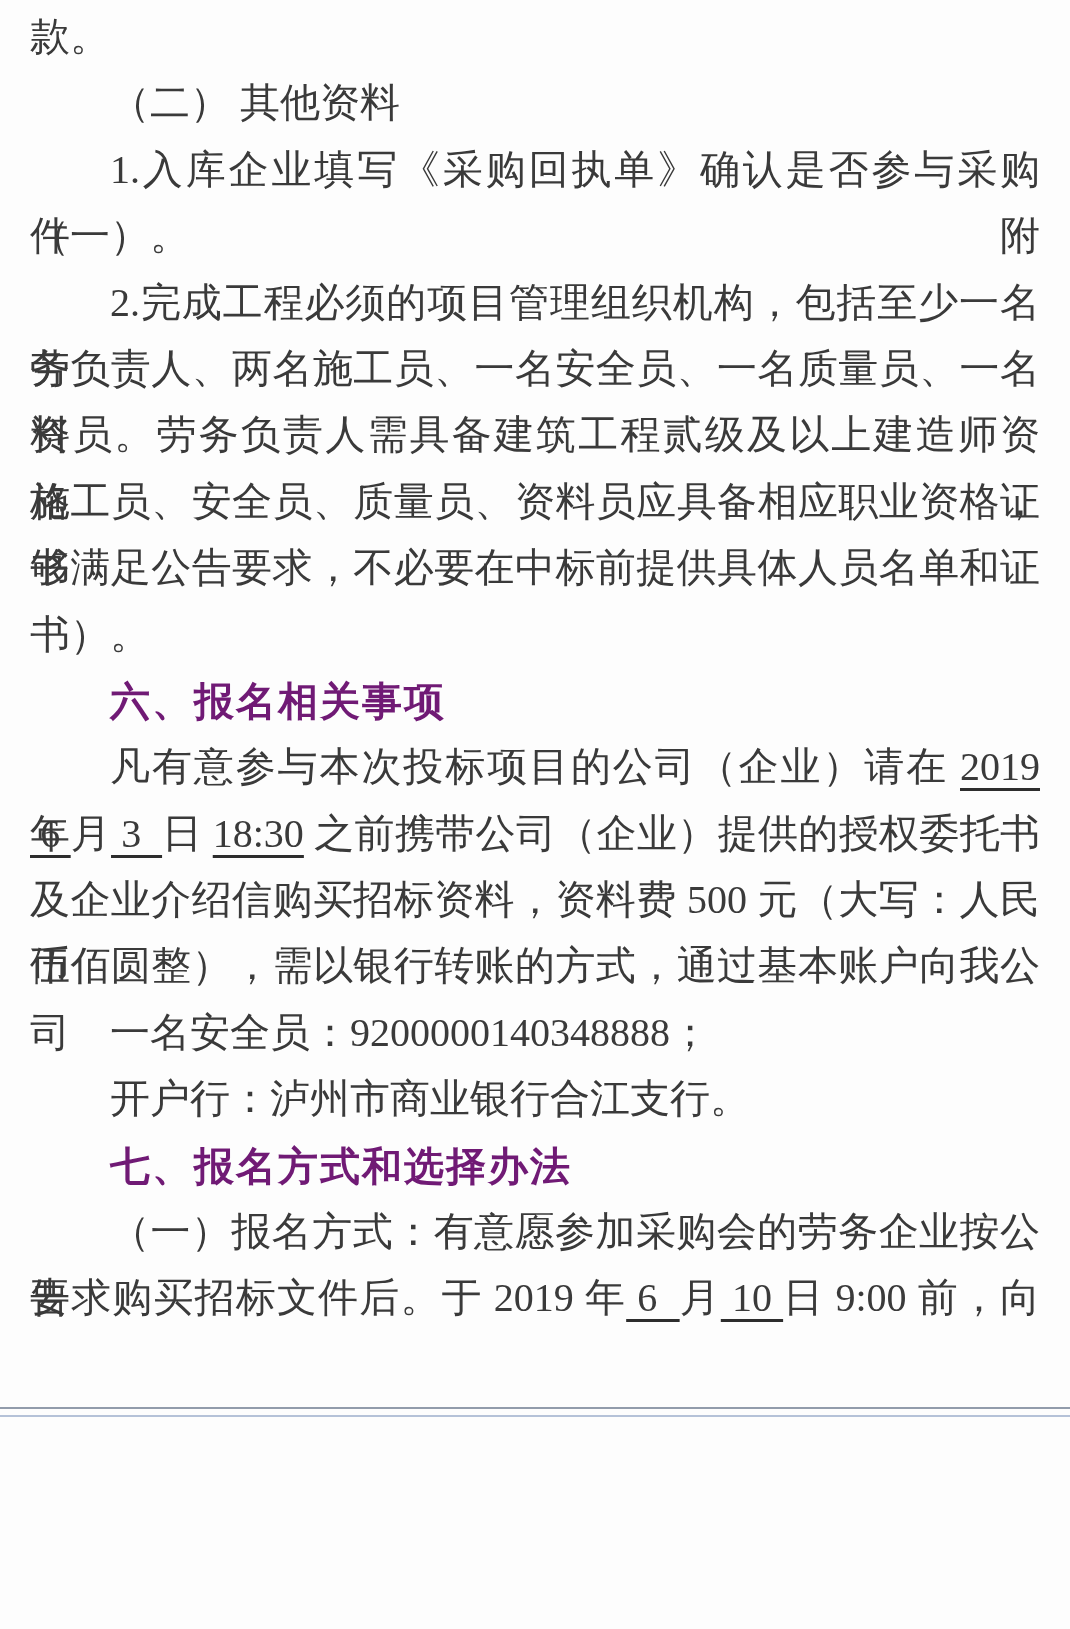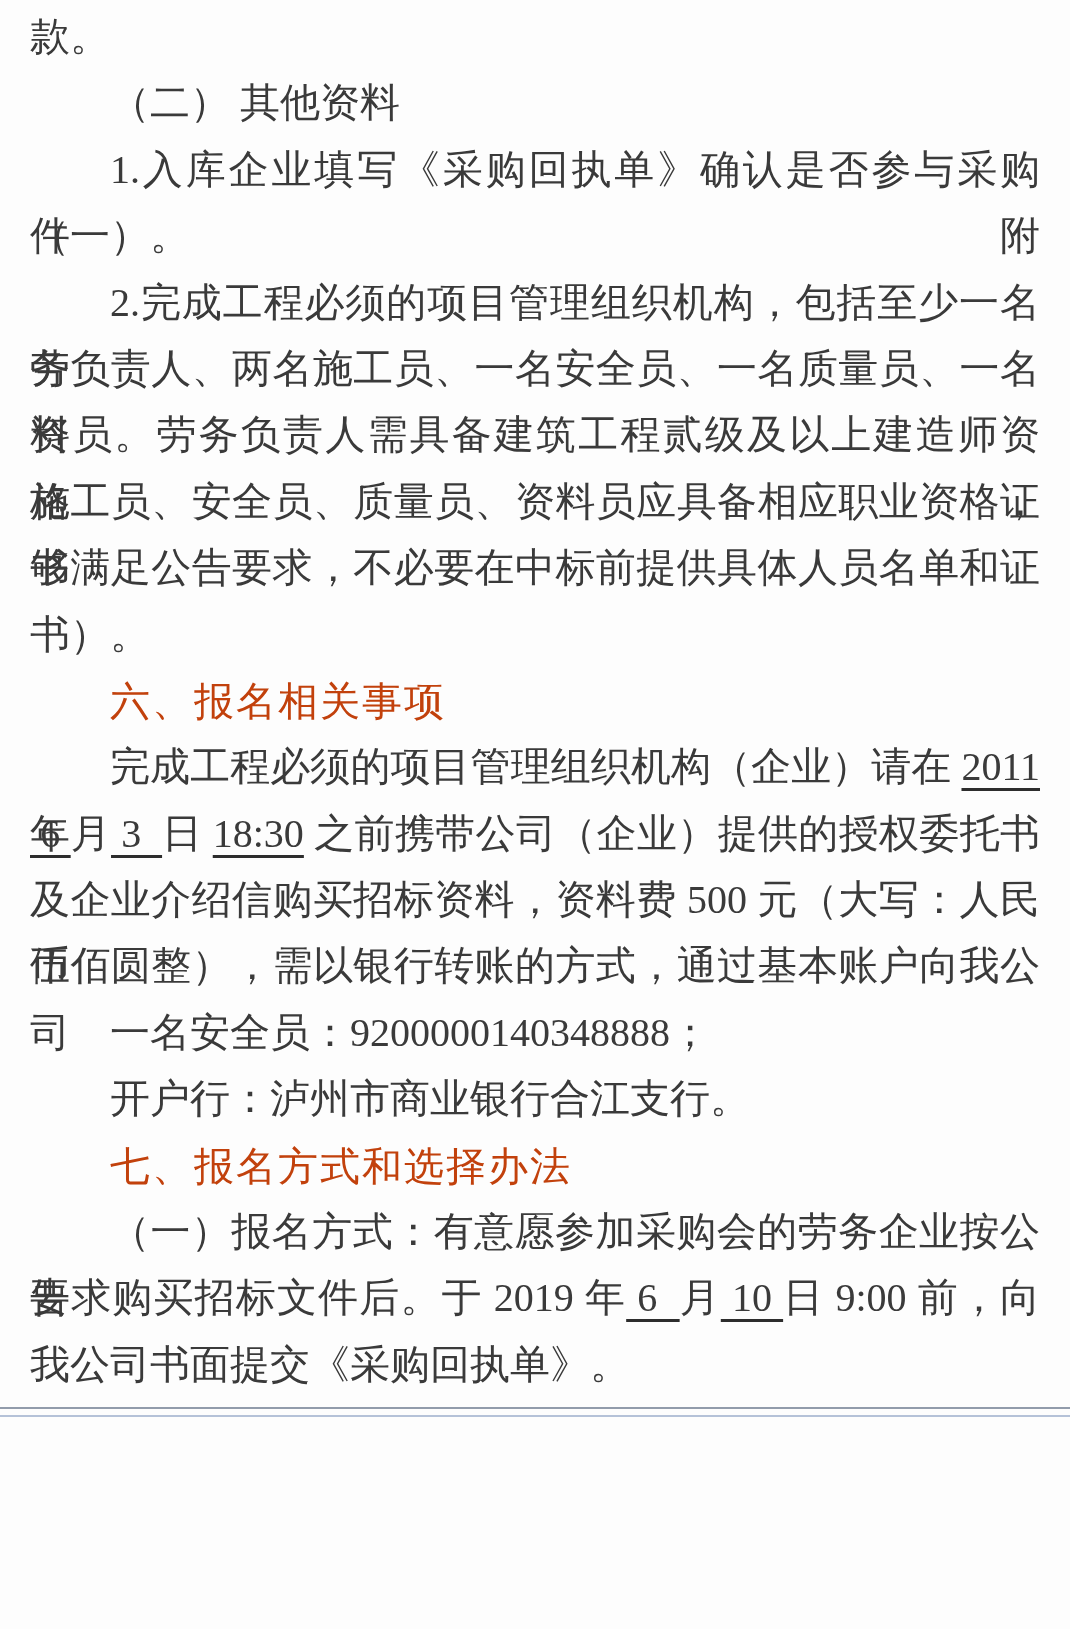--- a/index.html
+++ b/index.html
@@ -31,22 +31,22 @@
   .line.justify {
     white-space: normal;
     text-align: justify;
     text-align-last: justify;
   }
   .line.indent {
     text-indent: 80px;
   }
   .line.heading {
     font-family: "Liberation Sans", "DejaVu Sans", sans-serif;
-    font-weight: 400;
-    color: #c2410c;
+    font-weight: 700;
+    color: #701a75;
     letter-spacing: 2px;
   }
   .line .u {
     text-decoration: underline;
     text-decoration-thickness: 2.5px;
     text-underline-offset: 8px;
     text-decoration-color: #2d2d2d;
   }
   
   .line:nth-child(22) {
@@ -79,23 +79,22 @@
     <div class="line indent"><span>（二） 其他资料</span></div>
     <div class="line justify indent"><span>1.入库企业填写《采购回执单》确认是否参与采购（附</span></div>
     <div class="line"><span>件一）。</span></div>
     <div class="line justify indent"><span>2.完成工程必须的项目管理组织机构，包括至少一名劳</span></div>
     <div class="line justify"><span>务负责人、两名施工员、一名安全员、一名质量员、一名资</span></div>
     <div class="line justify"><span>料员。劳务负责人需具备建筑工程贰级及以上建造师资格，</span></div>
     <div class="line justify"><span>施工员、安全员、质量员、资料员应具备相应职业资格证书</span></div>
     <div class="line justify"><span>够满足公告要求，不必要在中标前提供具体人员名单和证</span></div>
     <div class="line"><span>书）。</span></div>
     <div class="line heading indent"><span>六、报名相关事项</span></div>
-    <div class="line justify indent"><span>完成工程必须的项目管理组织机构（企业）请在 </span><span class="u">2011</span><span> 年</span></div>
+    <div class="line justify indent"><span>凡有意参与本次投标项目的公司（企业）请在 </span><span class="u">2019</span><span> 年</span></div>
     <div class="line justify"><span class="u">&nbsp;6&nbsp;</span><span>月</span><span class="u">&nbsp;3&nbsp;&nbsp;</span><span>日 </span><span class="u">18:30</span><span> 之前携带公司（企业）提供的授权委托书</span></div>
     <div class="line justify"><span>及企业介绍信购买招标资料，资料费 500 元（大写：人民币</span></div>
     <div class="line justify"><span>伍佰圆整），需以银行转账的方式，通过基本账户向我公司</span></div>
     <div class="line indent"><span>一名安全员：9200000140348888；</span></div>
     <div class="line indent"><span>开户行：泸州市商业银行合江支行。</span></div>
     <div class="line heading indent"><span>七、报名方式和选择办法</span></div>
     <div class="line justify indent"><span>（一）报名方式：有意愿参加采购会的劳务企业按公告</span></div>
     <div class="line justify"><span>要求购买招标文件后。于 2019 年</span><span class="u">&nbsp;6&nbsp;&nbsp;</span><span>月</span><span class="u">&nbsp;10&nbsp;</span><span>日 9:00 前，向</span></div>
-    <div class="line"><span>我公司书面提交《采购回执单》。</span></div>
   </div>
 
 </body></html>

